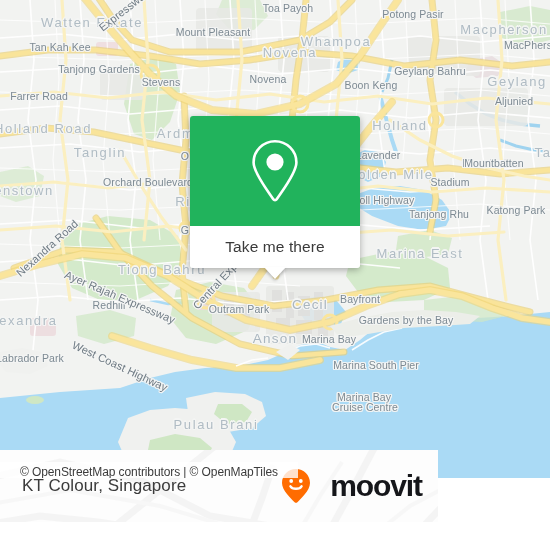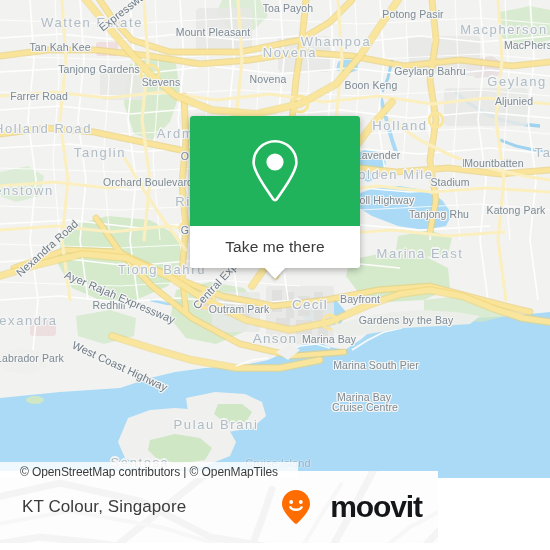--- a/index.html
+++ b/index.html
@@ -126,21 +126,21 @@
     font-size: 12px;
     color: #3c3c3c;
     z-index: 30;
     letter-spacing: -.1px;
   }
 
   
   #footer {
     position: absolute;
     left: 0;
-    top: 471px;
+    top: 450px;
     width: 438px;
     height: 72px;
     background: #fdfdfd;
     overflow: hidden;
   }
   #footer-bg {
     position: absolute;
     left: 0; top: -120px;
     width: 550px;
     height: 200px;

